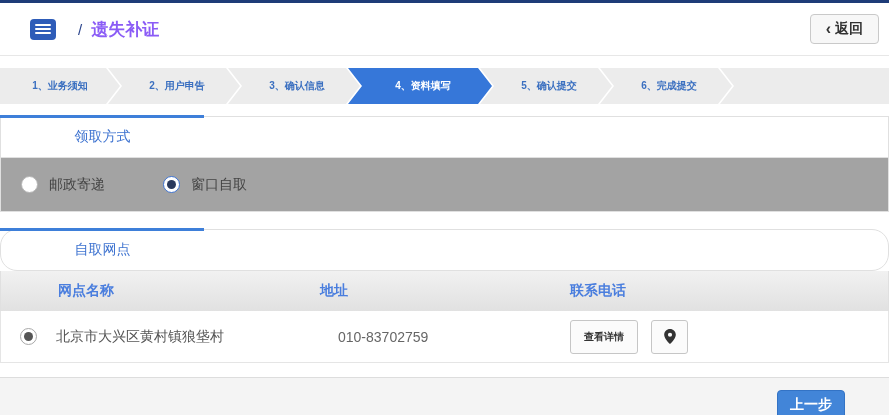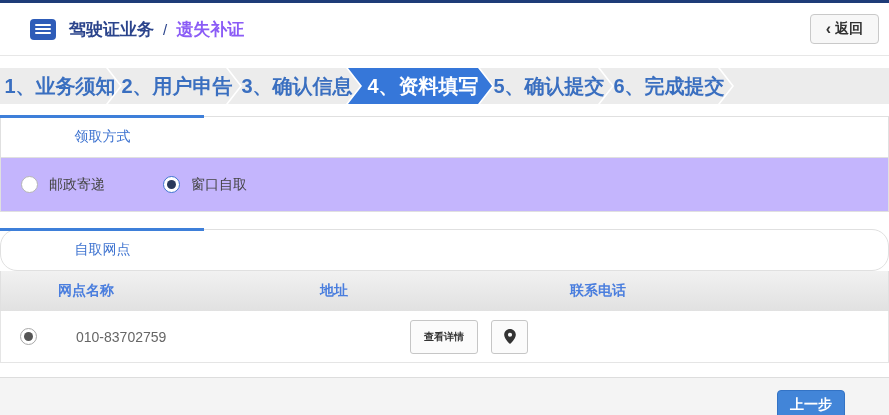--- a/index.html
+++ b/index.html
@@ -28,21 +28,21 @@
     border-radius:4px; padding:5px 15px; font-size:14px; color:#333;
     cursor:pointer; display:flex; align-items:center; gap:4px;
     font-family:inherit;
   }
   .back-btn .chev{ font-size:16px; font-weight:bold; line-height:1; }
   .back-btn .lbl{ font-weight:bold; }
   
   .steps { display:flex; height:36px; margin-top:12px; background:#fff; }
   .step{
     flex:0 0 132px; display:flex; align-items:center; justify-content:center;
-    background:#ececec; color:#3a6fc0; font-weight:bold; font-size:20px;
+    background:#ececec; color:#3a6fc0; font-weight:bold; font-size:10px;
     clip-path:polygon(0 0,calc(100% - 14px) 0,100% 50%,calc(100% - 14px) 100%,0 100%,14px 50%);
     margin-left:-12px; cursor:default; padding-left:6px;
   }
   .step:first-child{
     margin-left:0; flex-basis:120px; padding-left:0;
     clip-path:polygon(0 0,calc(100% - 14px) 0,100% 50%,calc(100% - 14px) 100%,0 100%);
   }
   .step.active{ background:#3677d9; color:#fff; flex-basis:144px; }
   .step-filler{
     flex:1 1 auto; background:#ececec; margin-left:-12px;
@@ -56,21 +56,21 @@
   .section-head.first{ margin-top:12px; }
   .section-head.second{ margin-top:17px;border-radius:17px; }
   .section-head .accent{
     position:absolute; top:-2px; left:-1px; width:204px; height:3px; background:#3e7fd9;
   }
   .section-head .title{
     width:203px; text-align:center; color:#3e73d0; font-size:14px;
   }
   
   .option-row{
-    height:54px; background:#c4b5fd; border:1px solid #e0e0e0; border-top:none;
+    height:54px; background:#a3a3a3; border:1px solid #e0e0e0; border-top:none;
     display:flex; align-items:center; padding-left:20px; gap:58px;
   }
   .radio-opt{ display:flex; align-items:center; gap:11px; color:#444; cursor:pointer; }
   .radio{
     width:17px; height:17px; border-radius:50%; background:#fff;
     border:1px solid #b5b5b5; position:relative; flex:0 0 auto;
   }
   .radio.blue.selected{ border-color:#3e73d0; }
   .radio.selected::after{
     content:""; position:absolute; left:3px; top:3px; right:3px; bottom:3px;
@@ -124,21 +124,20 @@
 <body>
 
 <div class="topbar"></div>
 
 <div class="header">
   <span class="doc-icon">
       <i></i>
       <i></i>
       <i></i>
     </span>
-  <span class="header-title">驾驶证业务</span>
   <span class="header-sep">/</span>
   <span class="header-sub">遗失补证</span>
   <button class="back-btn">
     <span class="chev">‹</span>
     <span class="lbl">返回</span>
   </button>
 </div>
 
 <div class="steps">
   <div class="step">1、业务须知</div>
@@ -176,20 +175,21 @@
   <span class="hc">网点名称</span>
   <span class="hc">地址</span>
   <span class="hc">联系电话</span>
   <span class="hc"></span>
 </div>
 
 <div class="table-row">
   <span class="cell-radio">
     <span class="radio gray selected"></span>
   </span>
+  <span>北京市大兴区黄村镇狼垡村</span>
   <span class="cell-phone">010-83702759</span>
   <span class="row-actions">
     <button class="detail-btn">查看详情</button>
     <button class="pin-btn">
       <svg width="14" height="17" viewBox="0 0 24 28" aria-hidden="true">
         <path fill="#333" d="M12 1C6.5 1 2 5.5 2 11c0 7.2 10 16 10 16s10-8.8 10-16C22 5.5 17.5 1 12 1zm0 13.6a3.6 3.6 0 1 1 0-7.2 3.6 3.6 0 0 1 0 7.2z"></path>
       </svg>
     </button>
   </span>
 </div>

